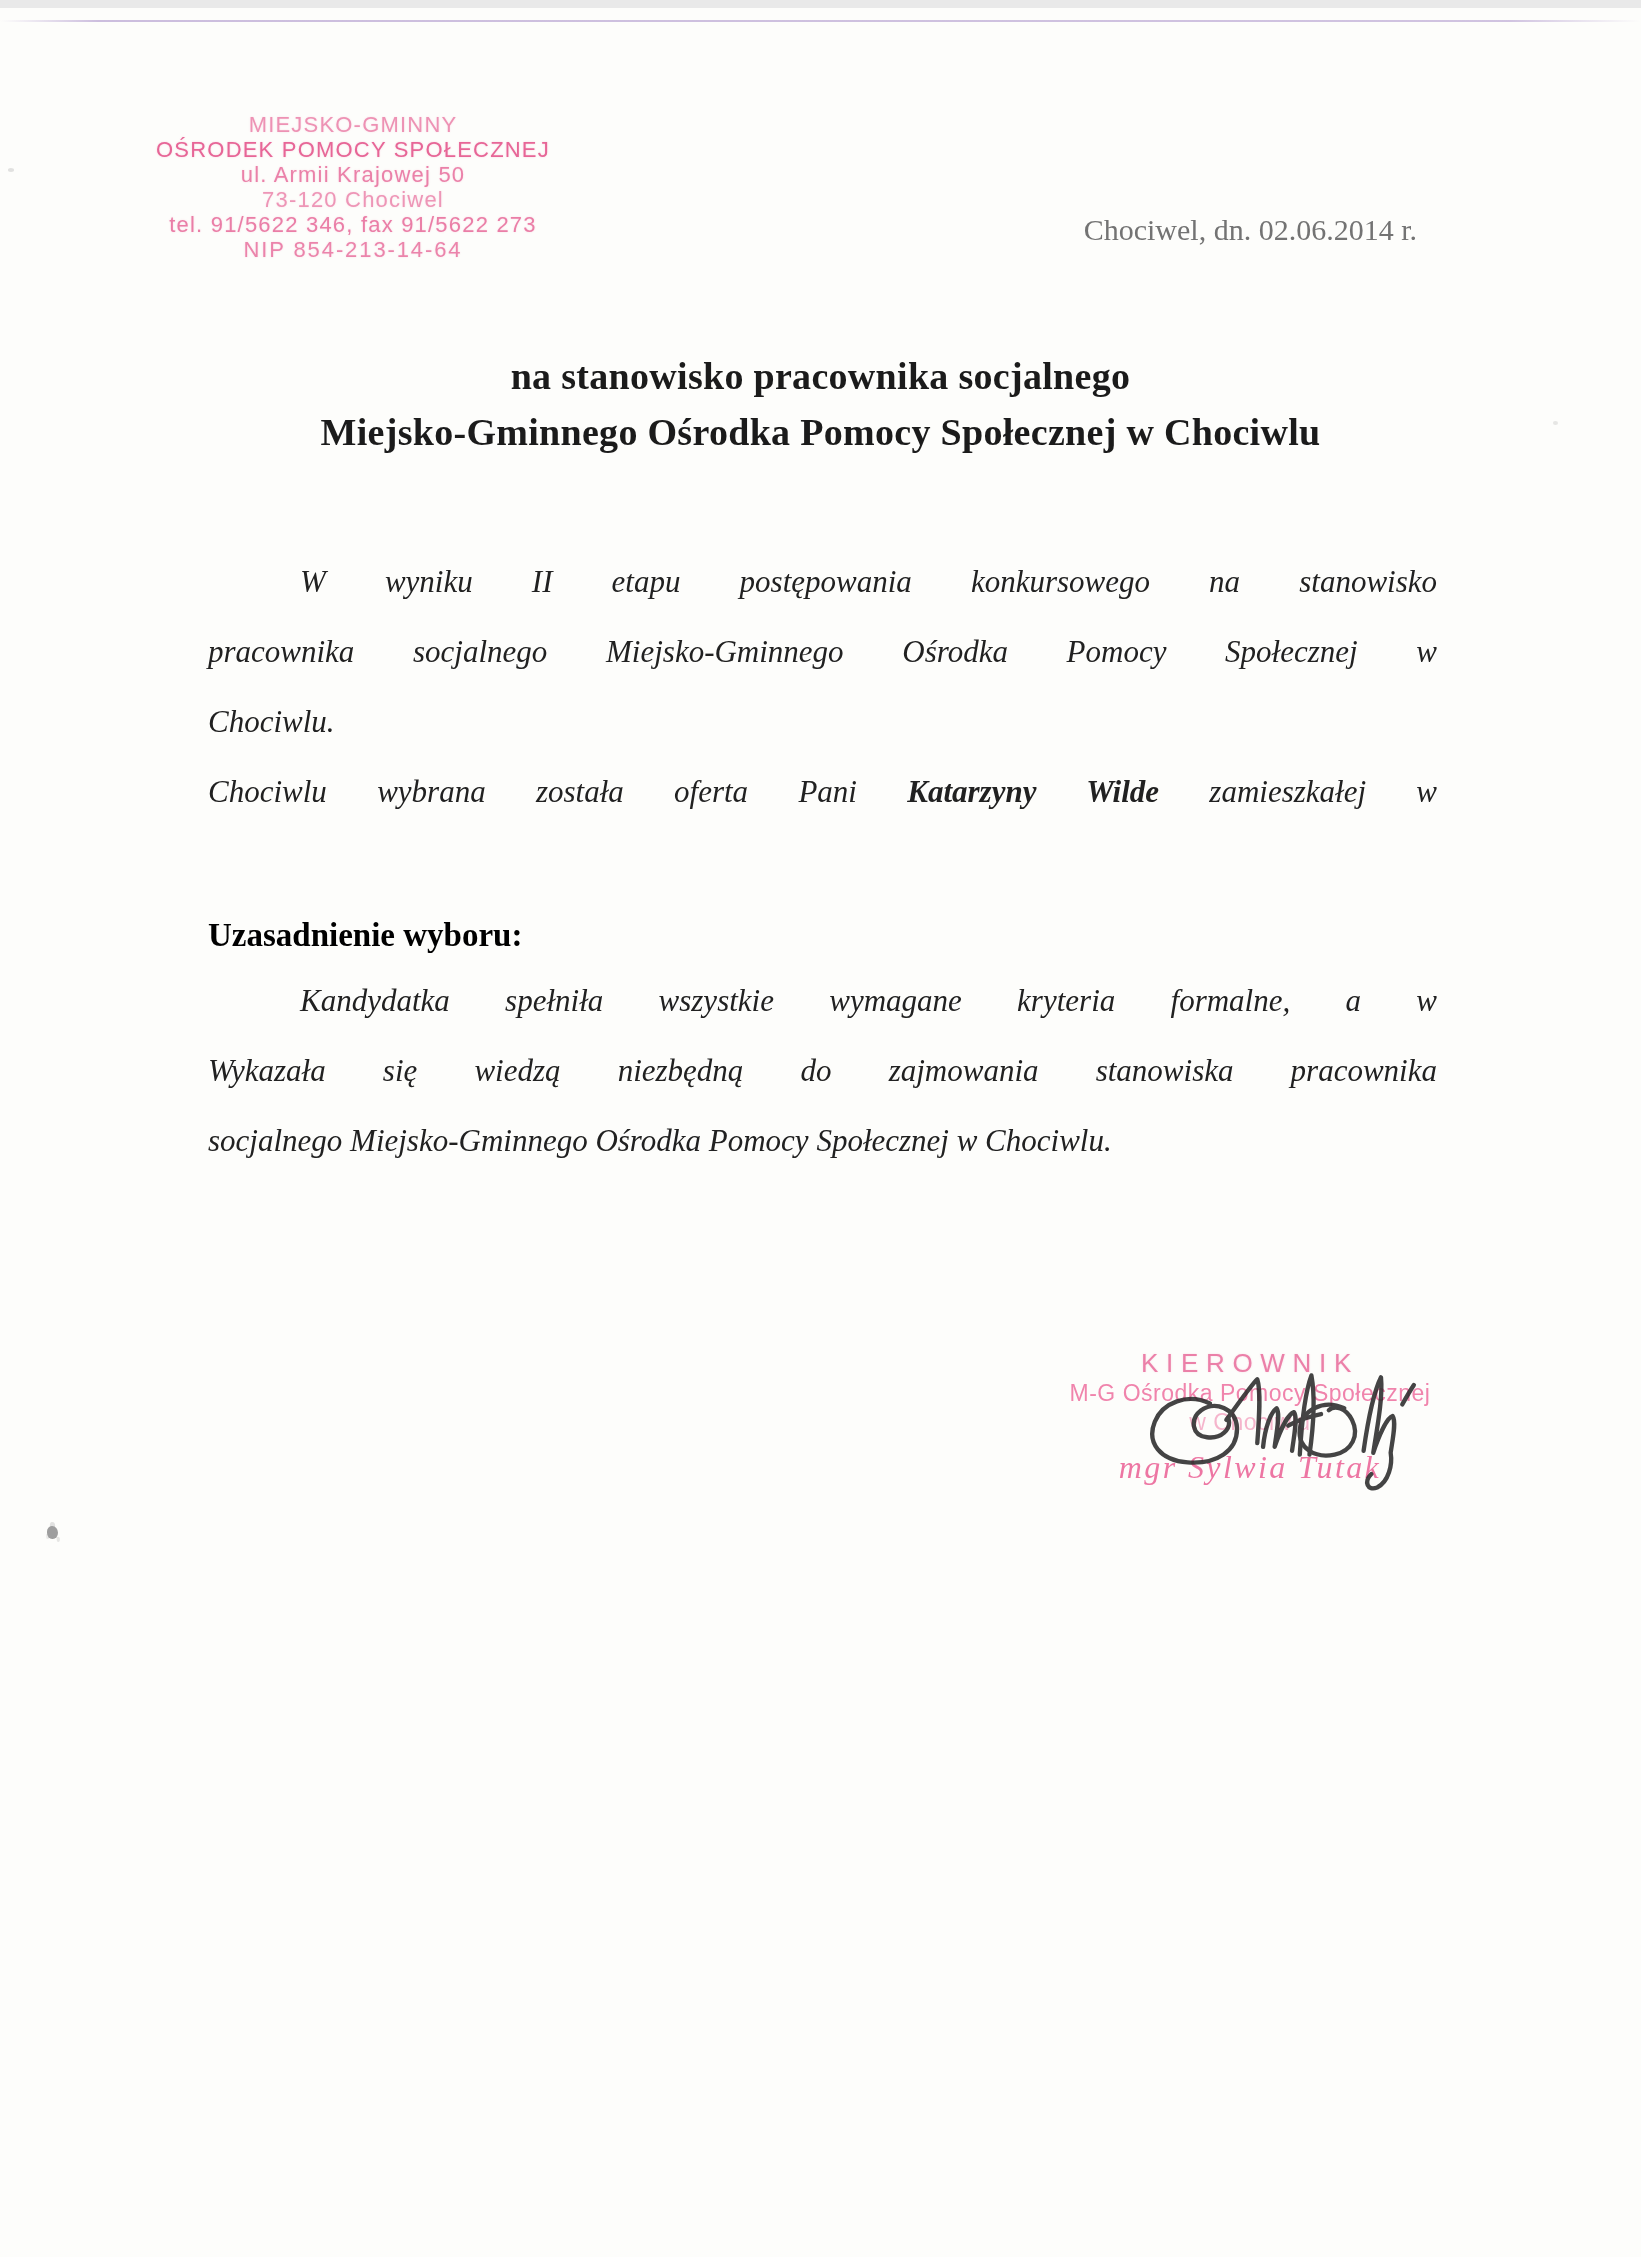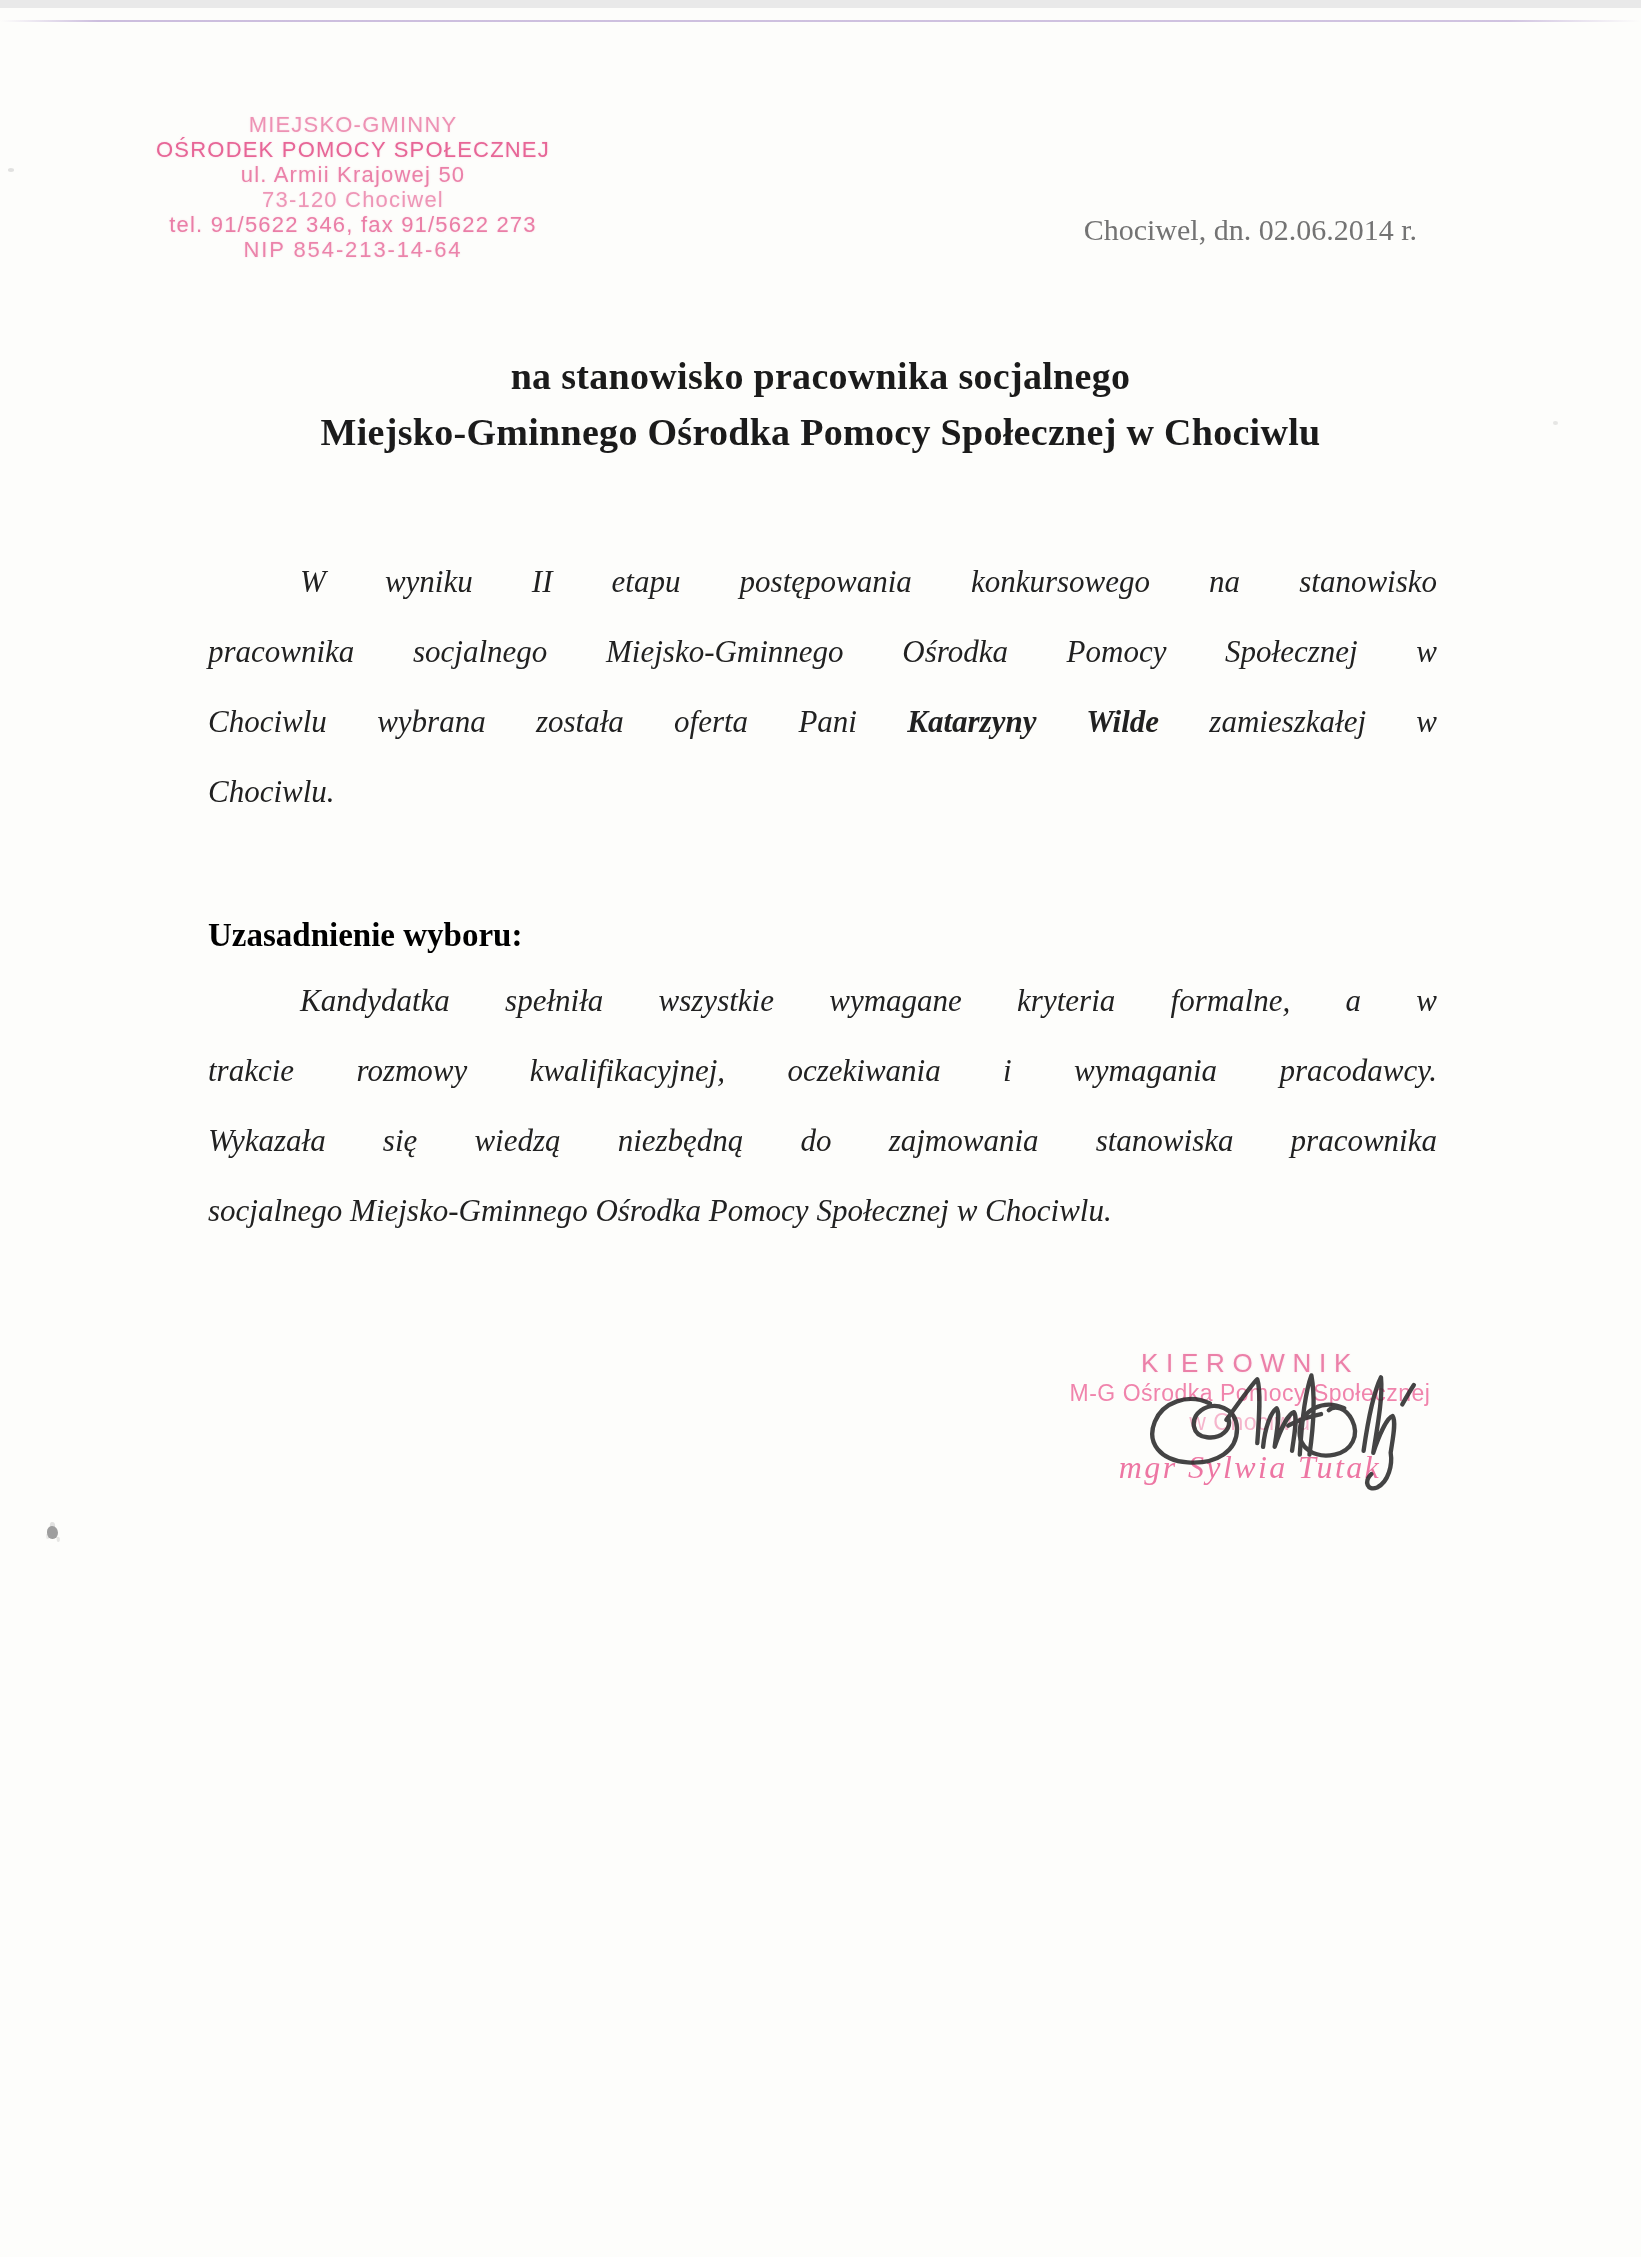--- a/index.html
+++ b/index.html
@@ -104,29 +104,28 @@
   <div class="dateline">Chociwel, dn. 02.06.2014 r.</div>
 
   <div class="doc-title">
     <div class="title-line">na stanowisko pracownika socjalnego</div>
     <div class="title-line">Miejsko-Gminnego Ośrodka Pomocy Społecznej w Chociwlu</div>
   </div>
 
   <div class="bodytext p1">
     <div class="tline indent">W wyniku II etapu postępowania konkursowego na stanowisko</div>
     <div class="tline">pracownika socjalnego Miejsko-Gminnego Ośrodka Pomocy Społecznej w</div>
+    <div class="tline lastline">Chociwlu.</div>
     <div class="tline"><span>Chociwlu wybrana została oferta Pani </span><b>Katarzyny Wilde</b><span> zamieszkałej w</span></div>
-    <div class="tline lastline">Chociwlu.</div>
   </div>
 
   <div class="section-heading">Uzasadnienie wyboru:</div>
 
   <div class="bodytext p2">
     <div class="tline indent">Kandydatka spełniła wszystkie wymagane kryteria formalne, a w</div>
-    <div class="tline">trakcie rozmowy kwalifikacyjnej, oczekiwania i wymagania pracodawcy.</div>
     <div class="tline">Wykazała się wiedzą niezbędną do zajmowania stanowiska pracownika</div>
     <div class="tline lastline">socjalnego Miejsko-Gminnego Ośrodka Pomocy Społecznej w Chociwlu.</div>
   </div>
 
   <div class="signature-block">
     <div class="sig-role">KIEROWNIK</div>
     <div class="sig-org1">M-G Ośrodka Pomocy Społecznej</div>
     <div class="sig-org2">w Chociwlu</div>
     <div class="sig-name">mgr Sylwia Tutak</div>
   </div>

